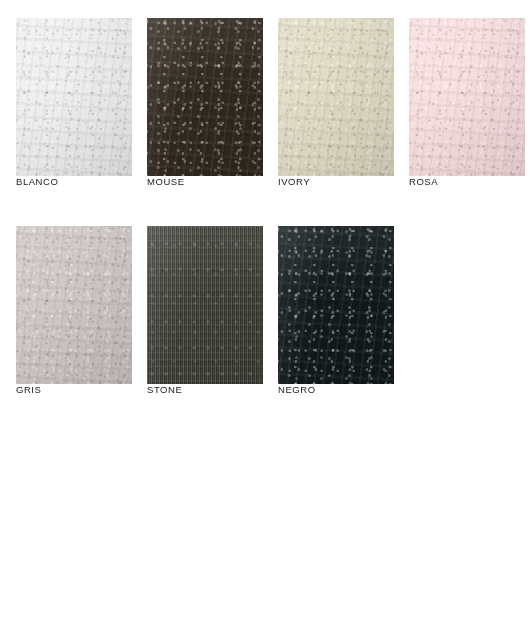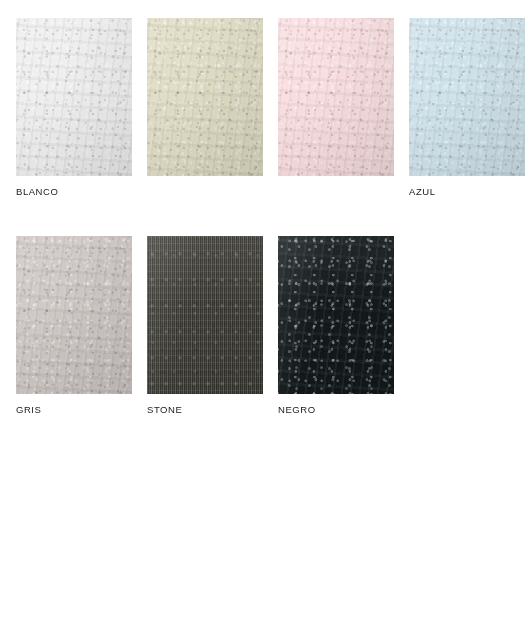--- a/index.html
+++ b/index.html
@@ -117,54 +117,55 @@
   .shade {
     position: absolute;
     inset: 0;
     pointer-events: none;
     background-image:
       linear-gradient(103deg, rgba(255,255,255,.10) 0%, transparent 38%, rgba(0,0,0,.07) 100%),
       linear-gradient(181deg, rgba(255,255,255,.07) 0%, transparent 45%, rgba(0,0,0,.05) 100%);
   }
 
   .swatch-label {
-    margin-top: 10px;
     font-size: 9.5px;
     letter-spacing: .55px;
     line-height: 12px;
     color: #1a1a1a;
     text-transform: uppercase;
     white-space: nowrap;
   }
 </style>
 </head>
 <body>
 
 <div id="swatch-grid">
     <div class="swatch-cell">
       <div class="swatch-chip grain-leather" style="background-color: rgb(239, 239, 239);">
         <div class="shade"></div>
       </div>
       <div class="swatch-label">BLANCO</div>
     </div>
     <div class="swatch-cell">
+      <div class="swatch-chip grain-leather" style="background-color: rgb(50, 42, 32);">
+        <div class="shade"></div>
+      </div>
+      <div class="swatch-label">MOUSE</div>
+    </div>
+    <div class="swatch-cell">
       <div class="swatch-chip grain-leather" style="background-color: rgb(224, 220, 196);">
         <div class="shade"></div>
       </div>
+      <div class="swatch-label">IVORY</div>
     </div>
     <div class="swatch-cell">
       <div class="swatch-chip grain-leather" style="background-color: rgb(250, 222, 224);">
         <div class="shade"></div>
       </div>
-    </div>
-    <div class="swatch-cell">
-      <div class="swatch-chip grain-leather" style="background-color: rgb(207, 227, 236);">
-        <div class="shade"></div>
-      </div>
-      <div class="swatch-label">AZUL</div>
+      <div class="swatch-label">ROSA</div>
     </div>
     <div class="swatch-cell">
       <div class="swatch-chip grain-leather" style="background-color: rgb(207, 199, 196);">
         <div class="shade"></div>
       </div>
       <div class="swatch-label">GRIS</div>
     </div>
     <div class="swatch-cell">
       <div class="swatch-chip grain-woven" style="background-color: rgb(59, 58, 51);">
         <div class="shade"></div>

